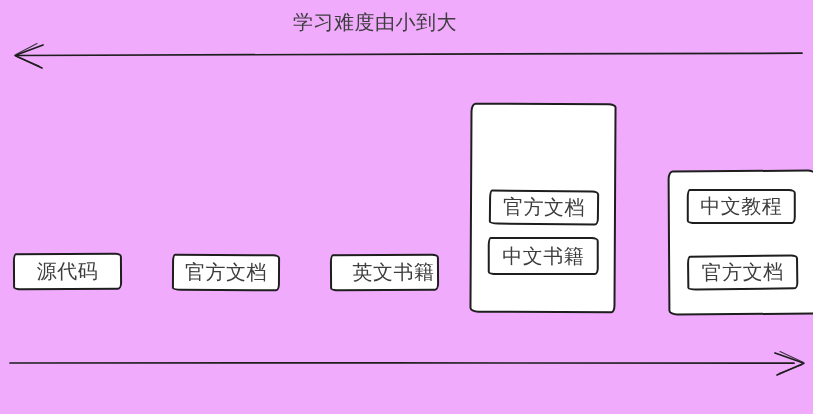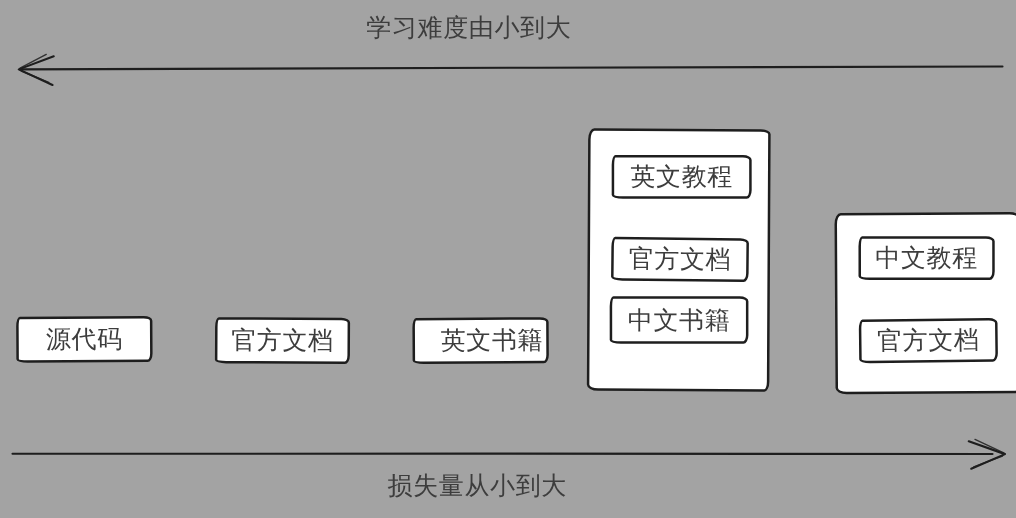--- a/index.html
+++ b/index.html
@@ -1,20 +1,20 @@
 <!DOCTYPE html>
 <html><head>
 <meta charset="utf-8">
 <style>
   html, body { margin: 0; padding: 0; background: #ffffff; }
   .canvas {
     position: relative;
     width: 813px;
     height: 414px;
-    background: #a3a3a3;
+    background: #f0abfc;
     font-family: Liberation Mono, monospace;
     color: #3d3d3d;
     overflow: hidden;
   }
   .axis-label {
     position: absolute;
     font-size: 20px;
     letter-spacing: 0.5px;
     color: #3d3d3d;
     white-space: nowrap;
@@ -88,23 +88,20 @@
 
   <div class="node r2 n-docs">
     <span>官方文档</span>
   </div>
 
   <div class="node r1 n-enbooks">
     <span>英文书籍</span>
   </div>
 
   <div class="group r2 g-tall">
-    <div class="node r1 n-entut">
-      <span>英文教程</span>
-    </div>
     <div class="node r2 n-enblog">
       <span>官方文档</span>
     </div>
     <div class="node r1 n-cnbook">
       <span>中文书籍</span>
     </div>
   </div>
 
   <div class="group r1 g-right">
     <div class="node r2 n-cntut">
@@ -115,15 +112,14 @@
     </div>
   </div>
 
   <svg class="arrow bottom" width="813" height="32" viewBox="0 0 813 32">
     <path class="stroke-main" d="M10,15 C 250,14.4 560,15.4 794,15.2"></path>
     <path class="stroke-main" d="M775,5 L804,15.3 L777,27"></path>
     <path class="stroke-over" d="M780,3.5 L803,14.3"></path>
     <path class="stroke-over" d="M802,16.8 L779,25.5"></path>
   </svg>
 
-  <div class="axis-label bottom">损失量从小到大</div>
 
 </div>
 
 </body></html>

